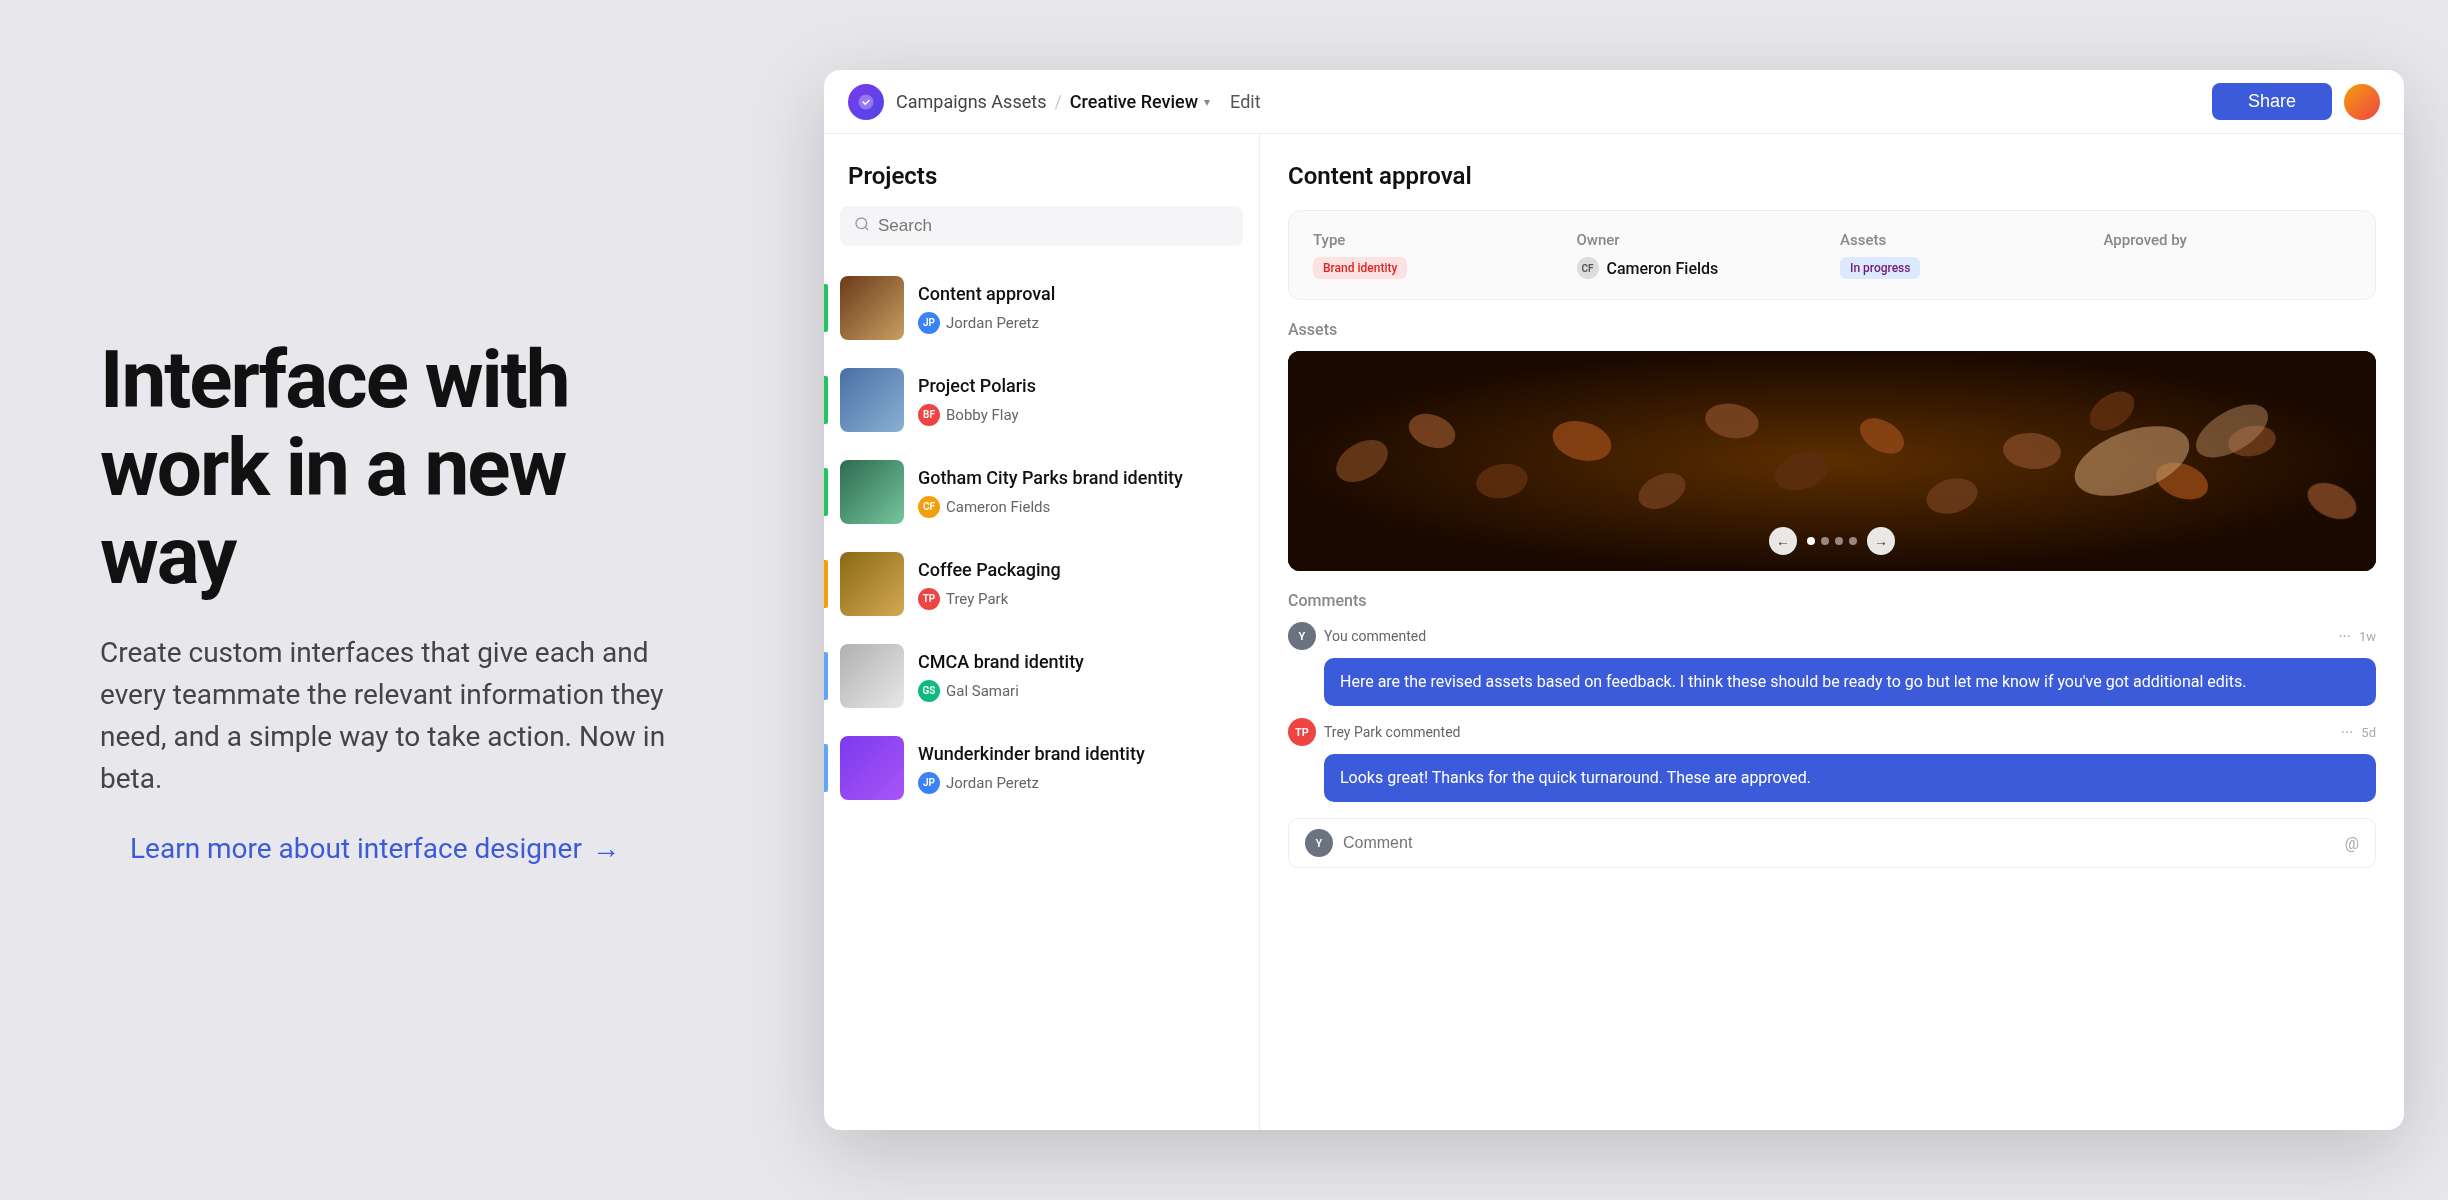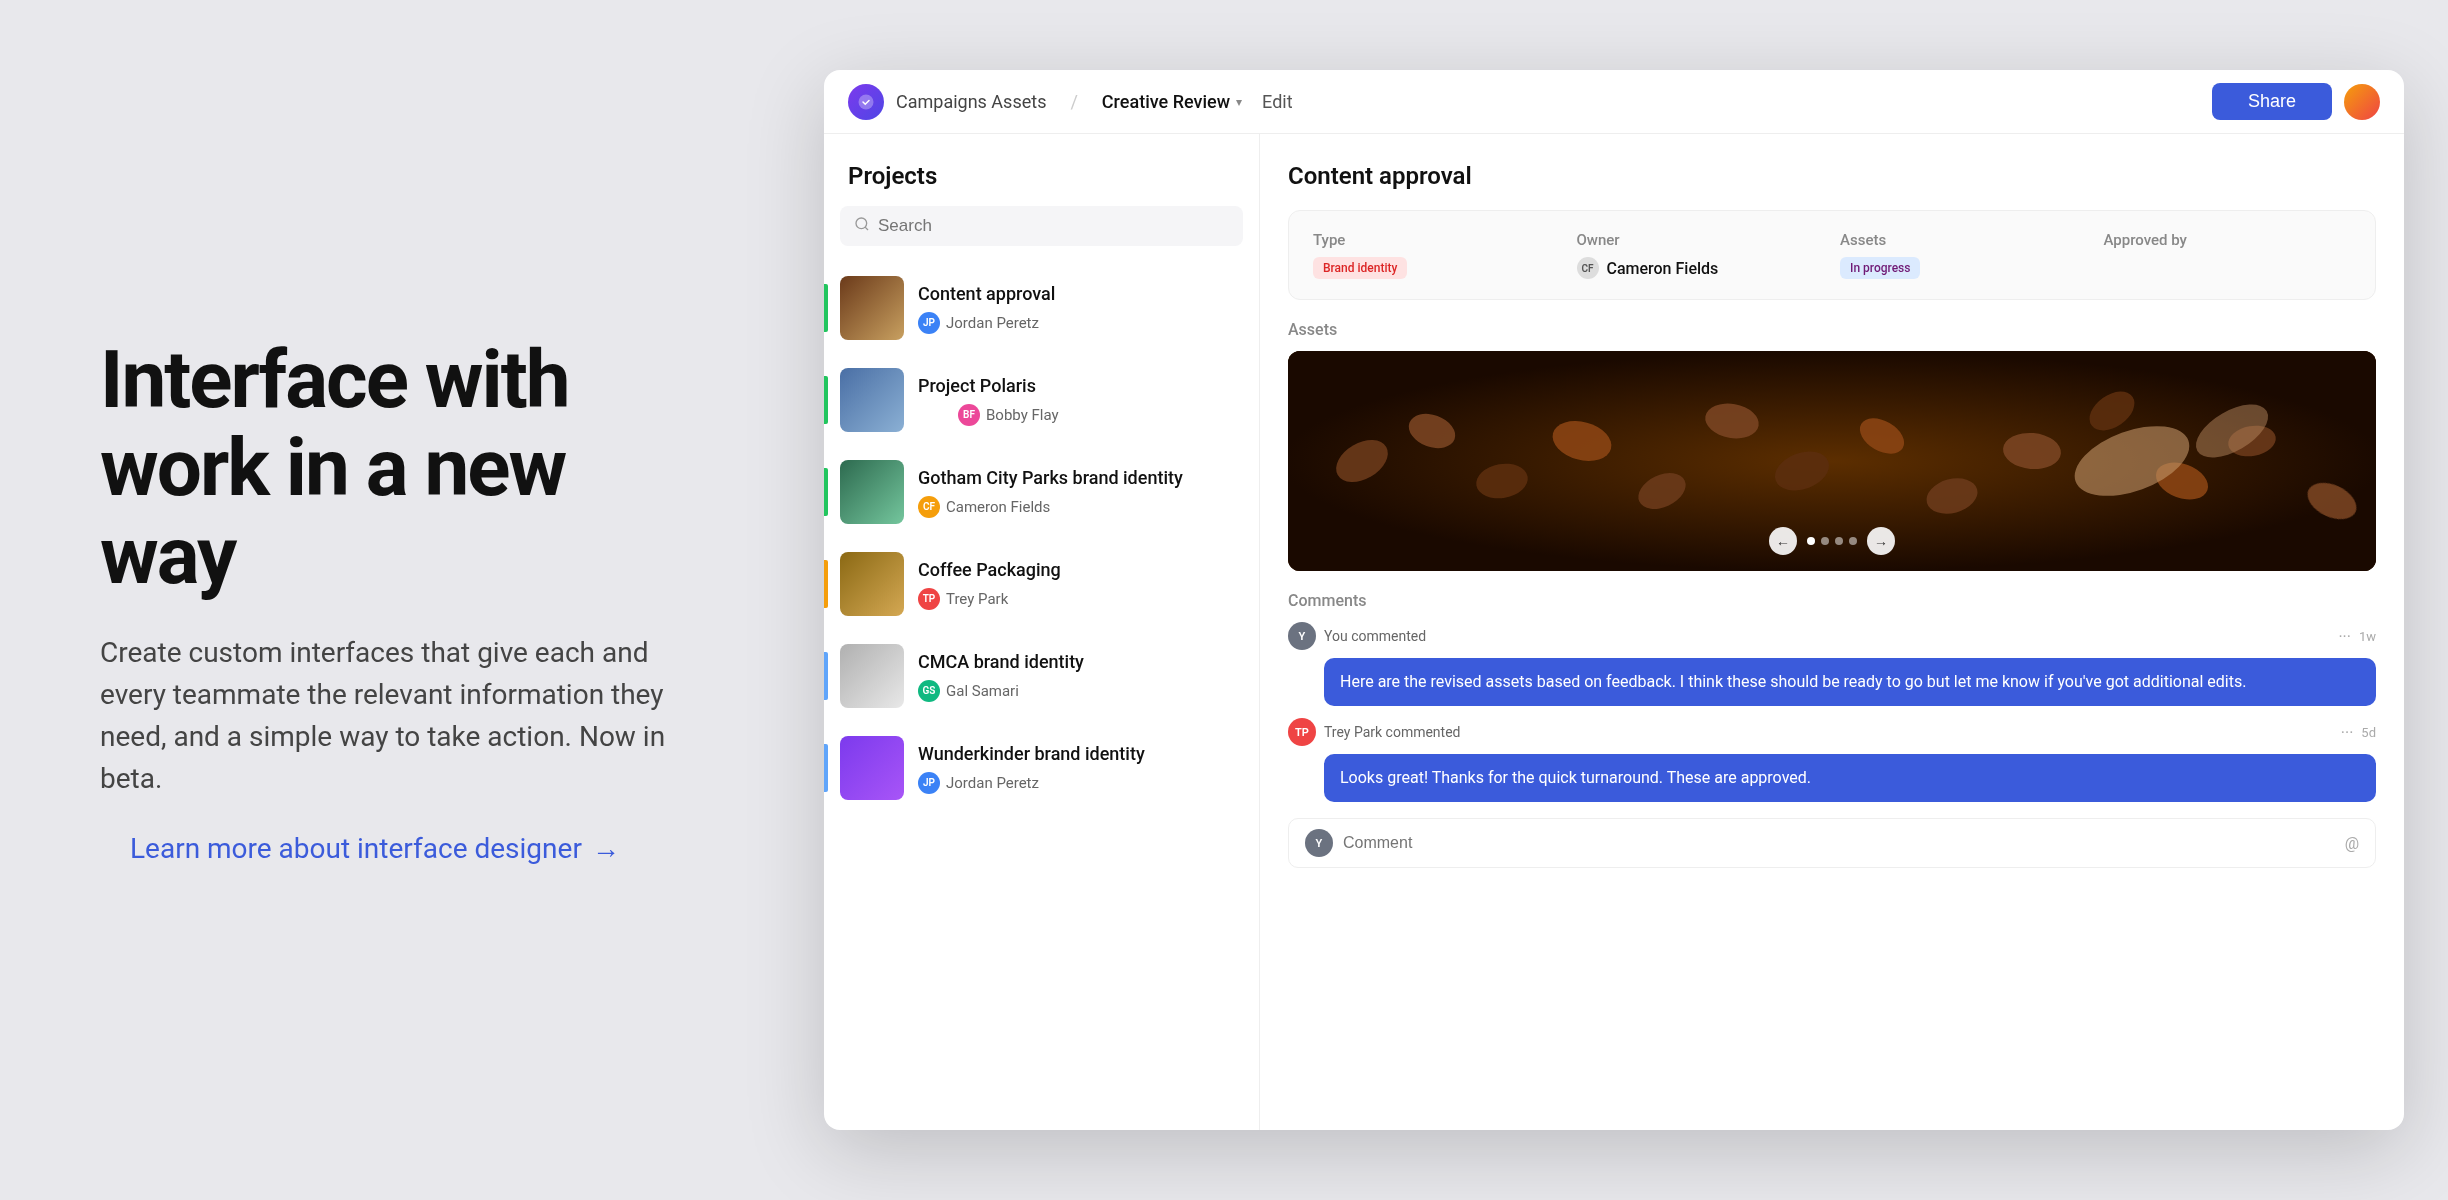--- a/index.html
+++ b/index.html
@@ -86,21 +86,21 @@
       justify-content: center;
       color: #fff;
       font-size: 16px;
       font-weight: 700;
       flex-shrink: 0;
     }
 
     .breadcrumb {
       display: flex;
       align-items: center;
-      gap: 24px;
+      gap: 8px;
       font-size: 18px;
       color: #444;
     }
 
     .breadcrumb-sep {
       color: #ccc;
     }
 
     .breadcrumb-active {
       display: flex;
@@ -588,21 +588,21 @@
               </div>
             </div>
           </div>
 
           <div class="project-item">
             <div class="project-color-bar" style="background:#22c55e;"></div>
             <div class="project-thumb thumb-polaris" style="border-radius:8px; flex-shrink:0; width:64px; height:64px;"></div>
             <div class="project-info">
               <div class="project-name">Project Polaris</div>
               <div class="project-owner">
-                <span class="small-avatar" style="background:#ec4899;margin-left:40px;">BF</span>
+                <span class="small-avatar" style="background:#ef4444;">BF</span>
                 <span>Bobby Flay</span>
               </div>
             </div>
           </div>
 
           <div class="project-item">
             <div class="project-color-bar" style="background:#22c55e;"></div>
             <div class="project-thumb thumb-gotham" style="border-radius:8px; flex-shrink:0; width:64px; height:64px;"></div>
             <div class="project-info">
               <div class="project-name">Gotham City Parks brand identity</div>

